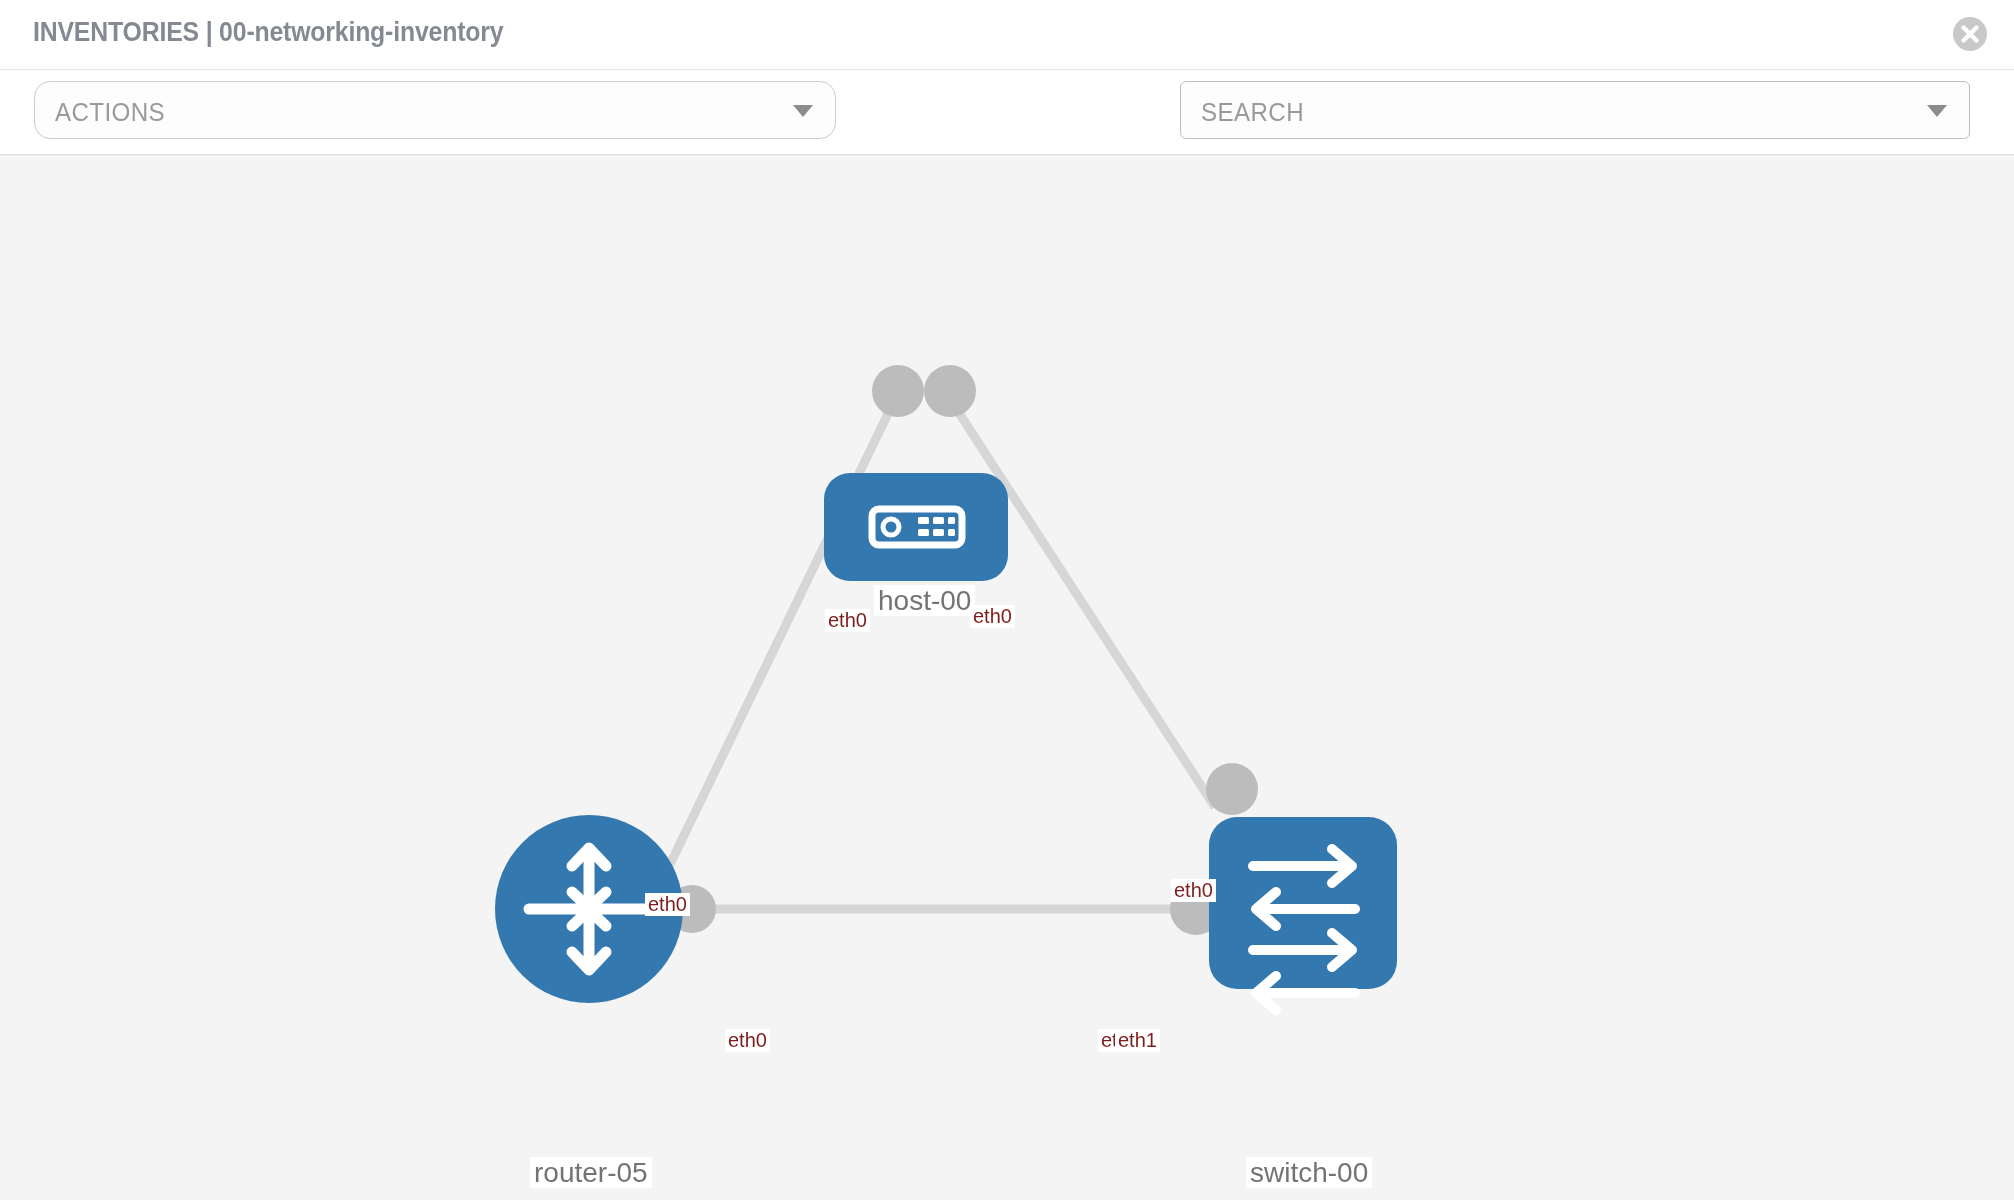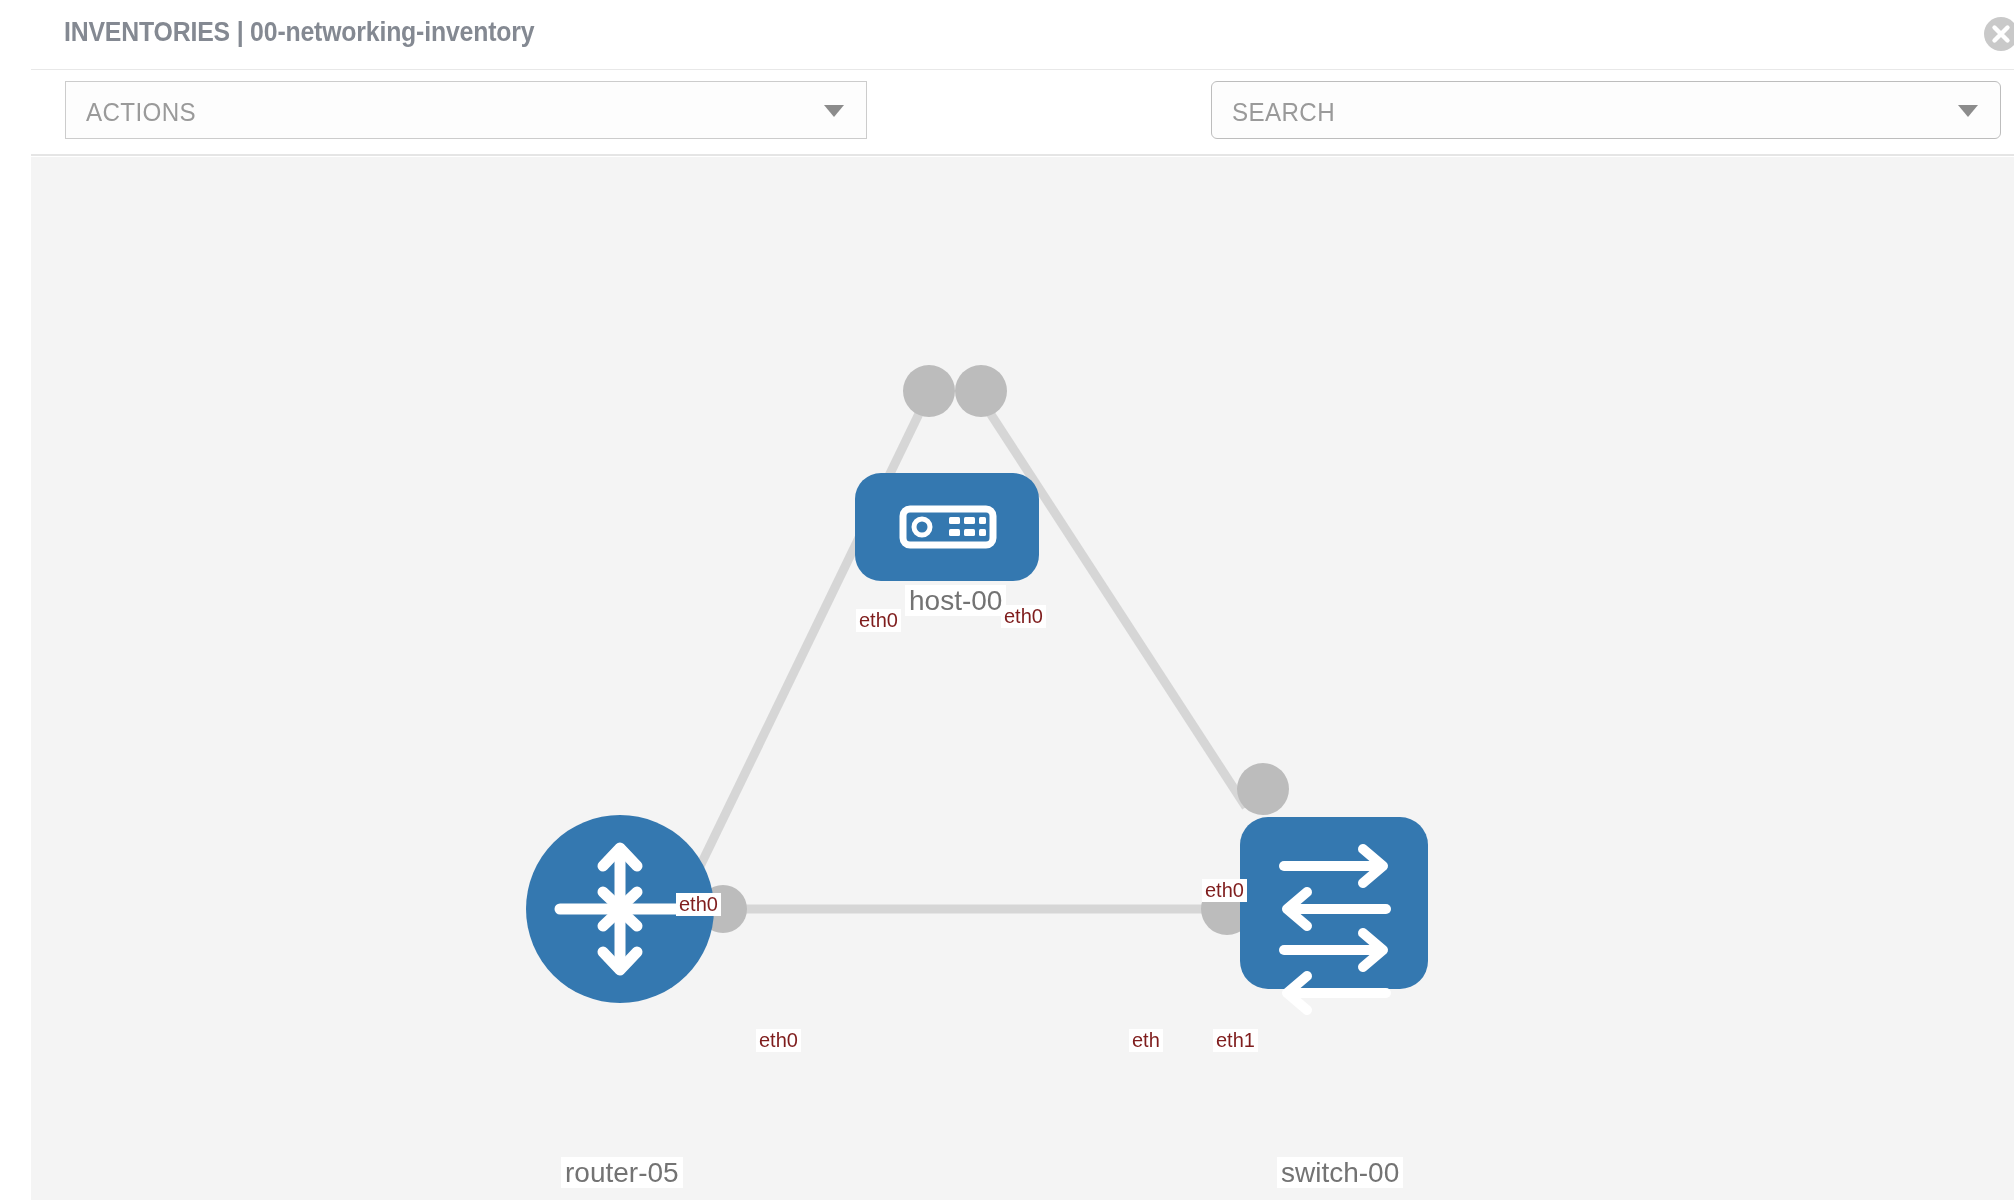--- a/index.html
+++ b/index.html
@@ -10,21 +10,20 @@
     background: #ffffff;
     font-family: "Liberation Sans", sans-serif;
     overflow: hidden;
   }
 
   #app {
     position: relative;
     width: 1626px;
     height: 1200px;
     background: #ffffff;
-    margin-left: 31px;
   }
 
   
   .header {
     position: absolute;
     top: 0; left: 0;
     width: 2014px;
     height: 70px;
     background: #ffffff;
     border-bottom: 1px solid #e8e8e8;
@@ -58,21 +57,21 @@
     height: 86px;
     background: #ffffff;
     border-bottom: 2px solid #e5e5e5;
   }
   .actions-select {
     position: absolute;
     left: 34px; top: 11px;
     width: 802px; height: 58px;
     background: #fdfdfd;
     border: 1px solid #ccc;
-    border-radius: 0;
+    border-radius: 16px;
     cursor: pointer;
   }
   .actions-select .label {
     position: absolute;
     left: 20px; top: 15px;
     font-size: 26px;
     color: #9a9a9a;
     letter-spacing: 0.4px;
     transform: scaleX(0.93);
     transform-origin: left center;
@@ -285,16 +284,16 @@
     <div class="iface-label" style="left:970px; top:448px;">eth0</div>
 
     <div class="iface-label" style="left:645px; top:736px;">eth0</div>
 
     <div class="iface-label" style="left:1171px; top:722px;">eth0</div>
 
     <div class="iface-label" style="left:725px; top:872px;">eth0</div>
 
     <div class="iface-label" style="left:1098px; top:872px;">eth</div>
 
-    <div class="iface-label" style="left:1182px; top:872px;">eth1</div>
+    <div class="iface-label" style="left:1115px; top:872px;">eth1</div>
 
   </div>
 </div>
 
 </body></html>

